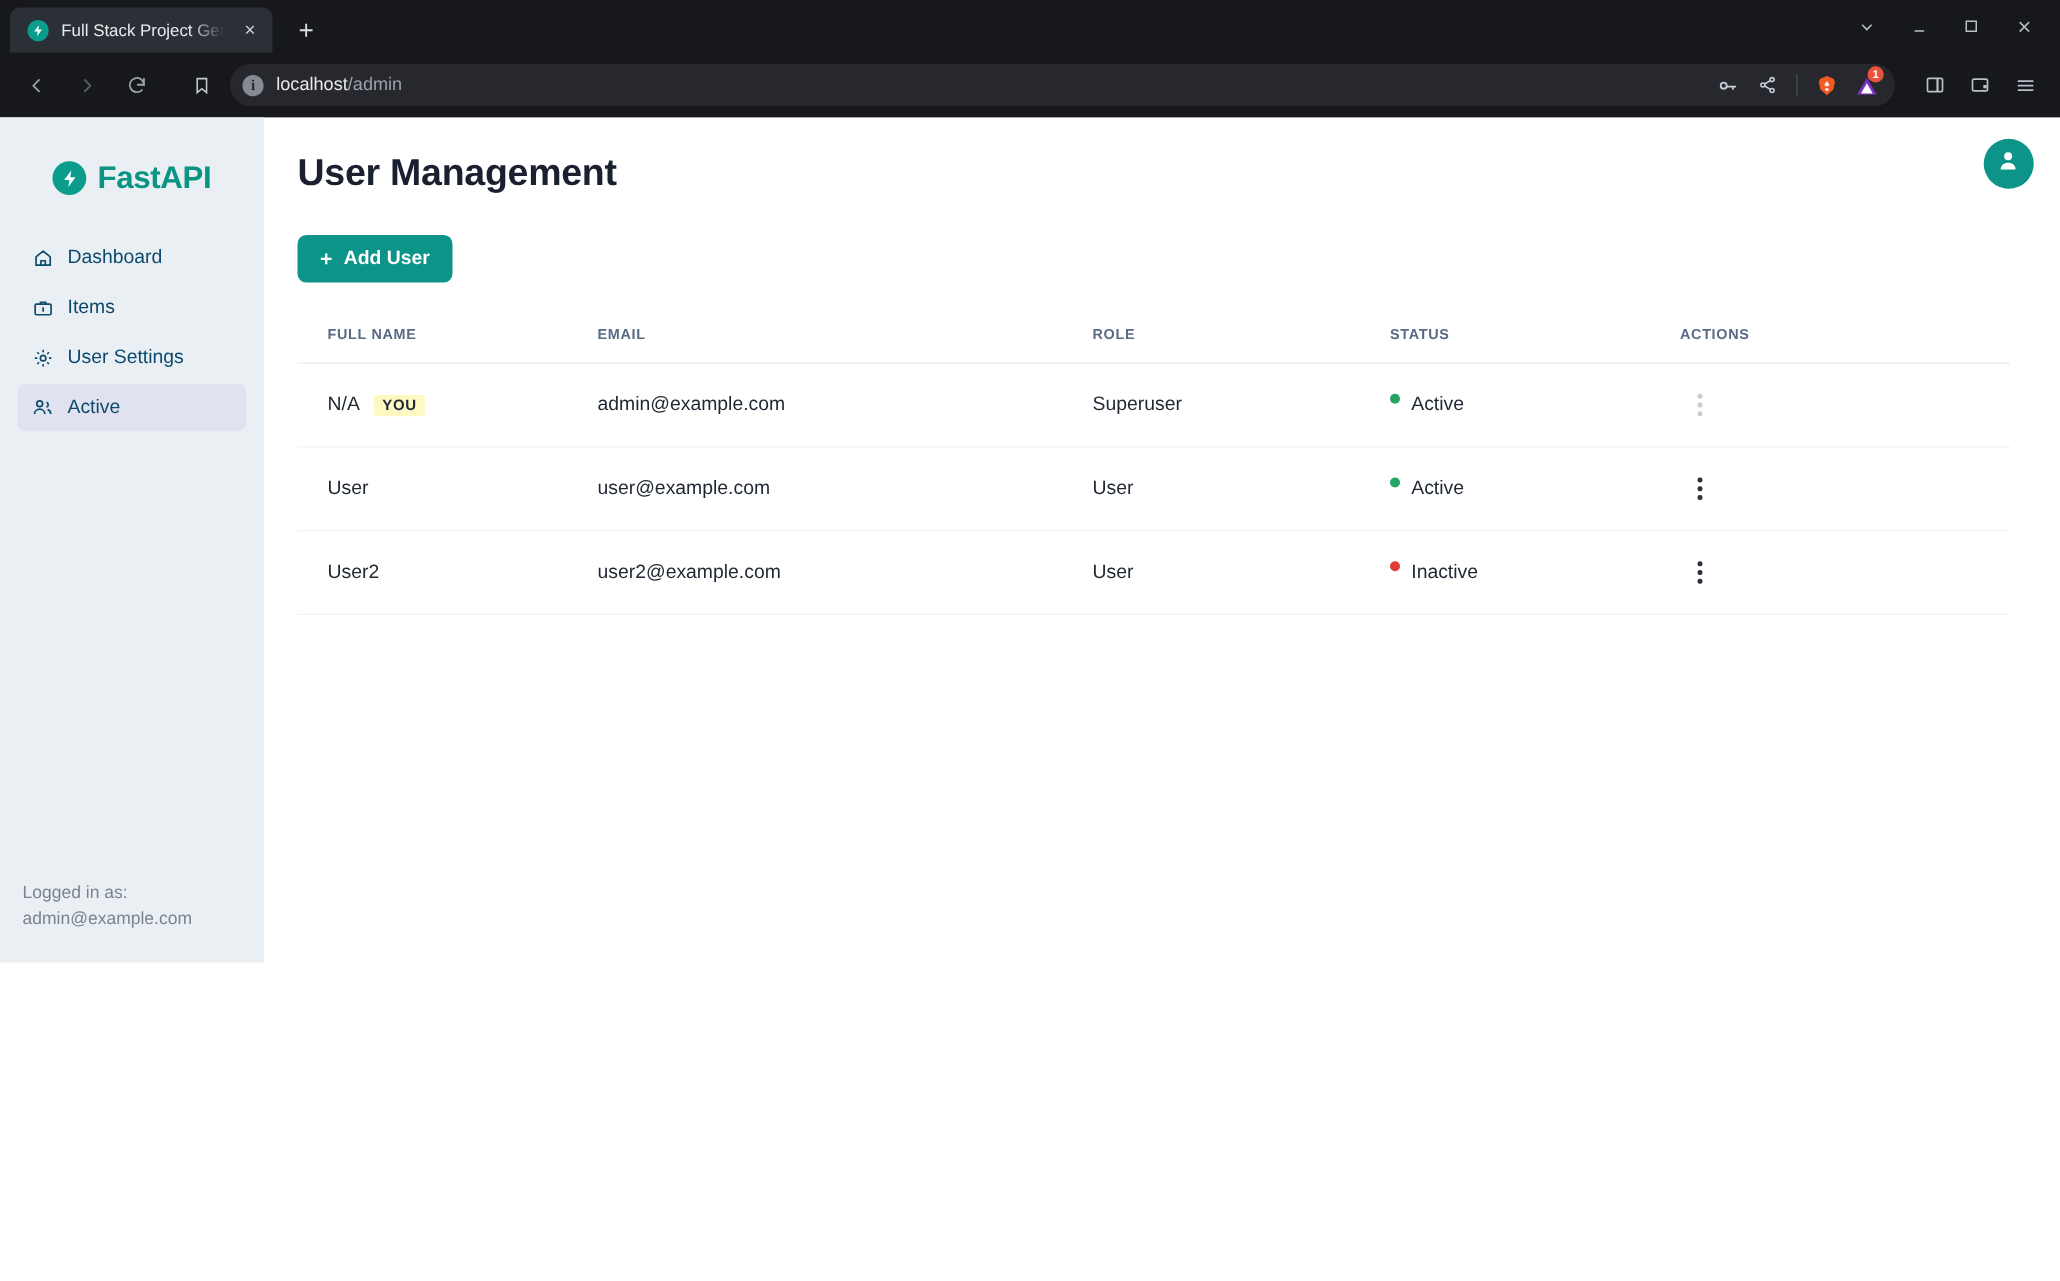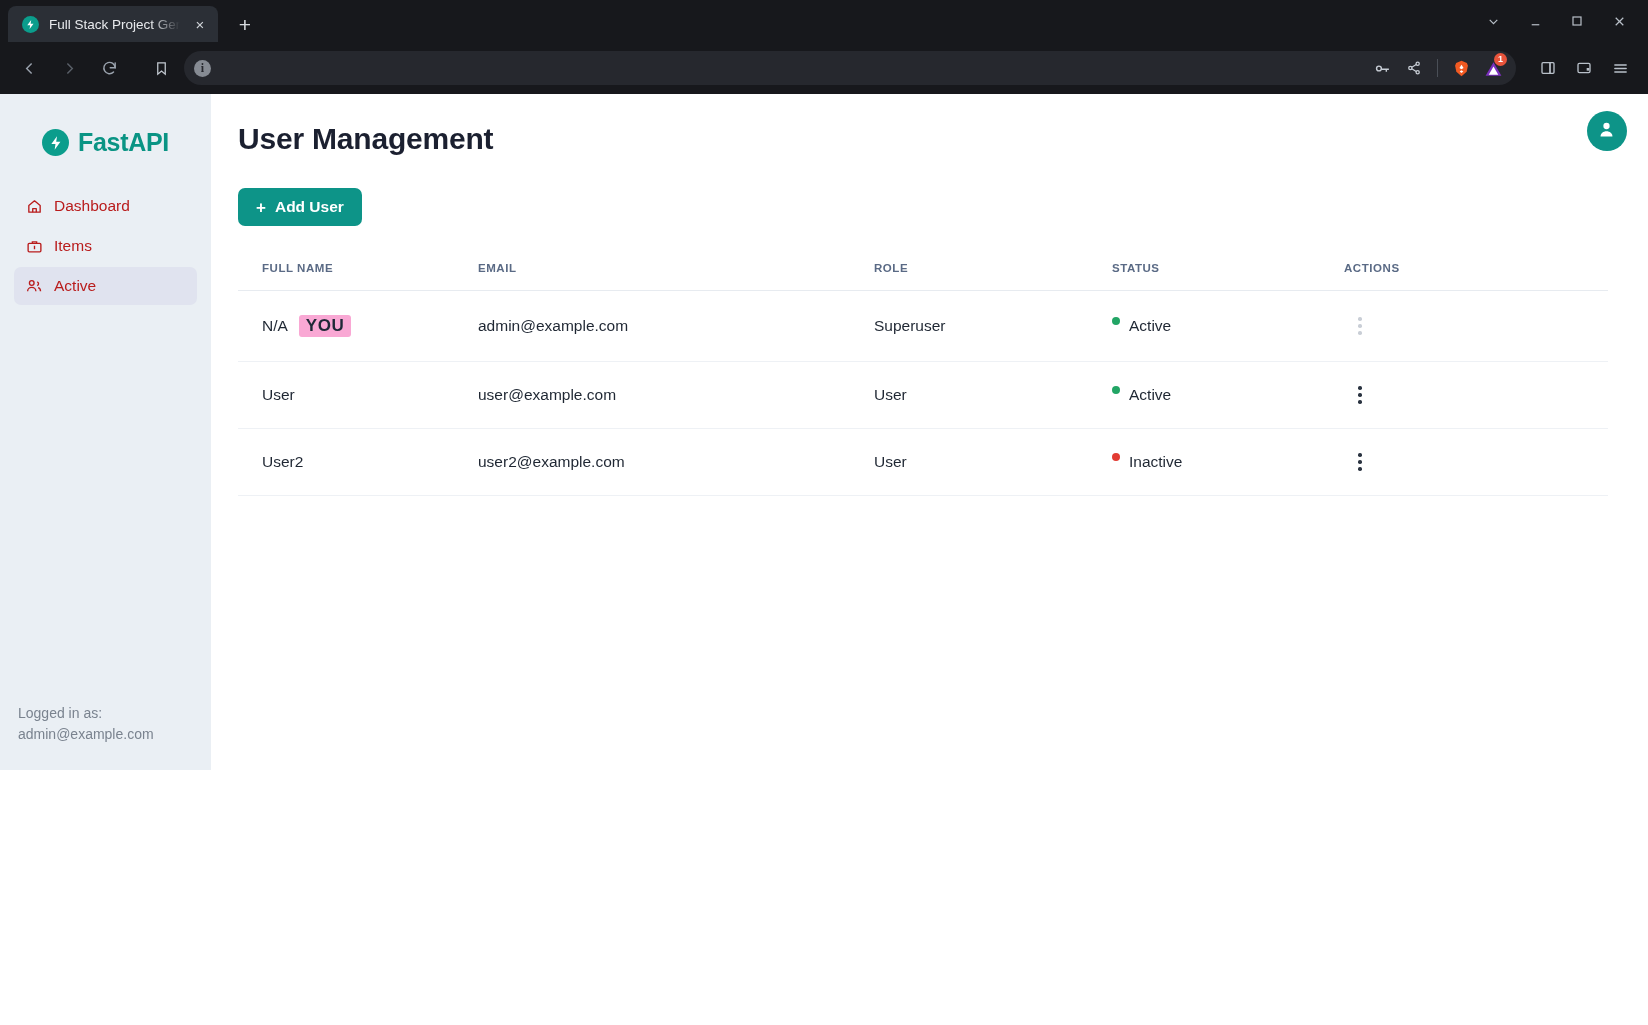--- a/index.html
+++ b/index.html
@@ -220,21 +220,21 @@
 
   .nav { padding: 0 14px; display: flex; flex-direction: column; gap: 2px; }
 
   .nav-item {
     display: flex;
     align-items: center;
     gap: 11px;
     height: 38px;
     padding: 0 11px;
     border-radius: 7px;
-    color: #b91c1c;
+    color: #0c4a6e;
     font-size: 15.5px;
   }
   .nav-item.active { background: #e0e3ef; }
   .nav-ico {
     width: 18px; height: 18px;
     display: flex; align-items: center; justify-content: center;
     flex: 0 0 auto;
   }
 
   .sidebar-foot {
@@ -313,23 +313,23 @@
 
   .col-name   { width: 240px; padding-left: 24px !important; }
   .col-email  { width: 396px; }
   .col-role   { width: 238px; }
   .col-status { width: 232px; }
   .col-act    { width: auto; }
 
   .name-cell { display: flex; align-items: center; gap: 11px; }
 
   .you-badge {
-    background: #f9a8d4;
+    background: #fef9c3;
     color: #1f2937;
-    font-size: 17px;
+    font-size: 12px;
     font-weight: bold;
     letter-spacing: 0.5px;
     padding: 2px 7px 3px;
     border-radius: 3px;
     line-height: 1;
   }
 
   .status-cell { display: flex; align-items: flex-start; gap: 9px; }
   .dot { width: 8px; height: 8px; border-radius: 50%; flex: 0 0 auto; }
 
@@ -408,20 +408,21 @@
 
     <div class="omni-wrap">
       <div class="bookmark-btn">
         <svg width="15" height="15" viewBox="0 0 24 24" fill="none" stroke="currentColor" stroke-width="2">
             <path d="M6 3h12v18l-6-5-6 5z"></path>
           </svg>
       </div>
 
       <div class="omnibox">
         <span class="site-info">i</span>
+        <span class="url" title="Search or enter address"><span>localhost</span><span class="path">/admin</span></span>
 
         <span class="omni-actions">
           <span class="omni-icon">
             <svg width="17" height="17" viewBox="0 0 24 24" fill="currentColor">
                 <circle cx="7" cy="12" r="3.4" fill="none" stroke="currentColor" stroke-width="2"></circle>
                 <path d="M10.4 12H21v2h-2.6v2.6h-2V14H10.4z"></path>
               </svg>
           </span>
           <span class="omni-icon">
             <svg width="16" height="16" viewBox="0 0 24 24" fill="none" stroke="currentColor" stroke-width="1.9">
@@ -500,20 +501,29 @@
       <div class="nav-item">
         <span class="nav-ico">
           <svg width="17" height="17" viewBox="0 0 24 24" fill="none" stroke="currentColor" stroke-width="1.9">
               <rect x="3" y="7.5" width="18" height="12" rx="1.6"></rect>
               <path d="M9 7.5V5.5h6v2M12 11v5"></path>
             </svg>
         </span>
         <span>Items</span>
       </div>
 
+      <div class="nav-item">
+        <span class="nav-ico">
+          <svg width="17" height="17" viewBox="0 0 24 24" fill="none" stroke="currentColor" stroke-width="1.8">
+              <circle cx="12" cy="12" r="3.1"></circle>
+              <path d="M12 2.6v2.8M12 18.6v2.8M21.4 12h-2.8M5.4 12H2.6M18.6 5.4l-2 2M7.4 16.6l-2 2M18.6 18.6l-2-2M7.4 7.4l-2-2"></path>
+            </svg>
+        </span>
+        <span>User Settings</span>
+      </div>
 
       <div class="nav-item active">
         <span class="nav-ico">
           <svg width="18" height="18" viewBox="0 0 24 24" fill="none" stroke="currentColor" stroke-width="1.8">
               <circle cx="9" cy="8" r="3.1"></circle>
               <path d="M3.5 19c0-3.1 2.5-5.2 5.5-5.2s5.5 2.1 5.5 5.2"></path>
               <path d="M16.3 6.4a2.8 2.8 0 0 1 0 5.2M17.5 14.3c2 .6 3.2 2.4 3.2 4.7"></path>
             </svg>
         </span>
         <span>Active</span>

